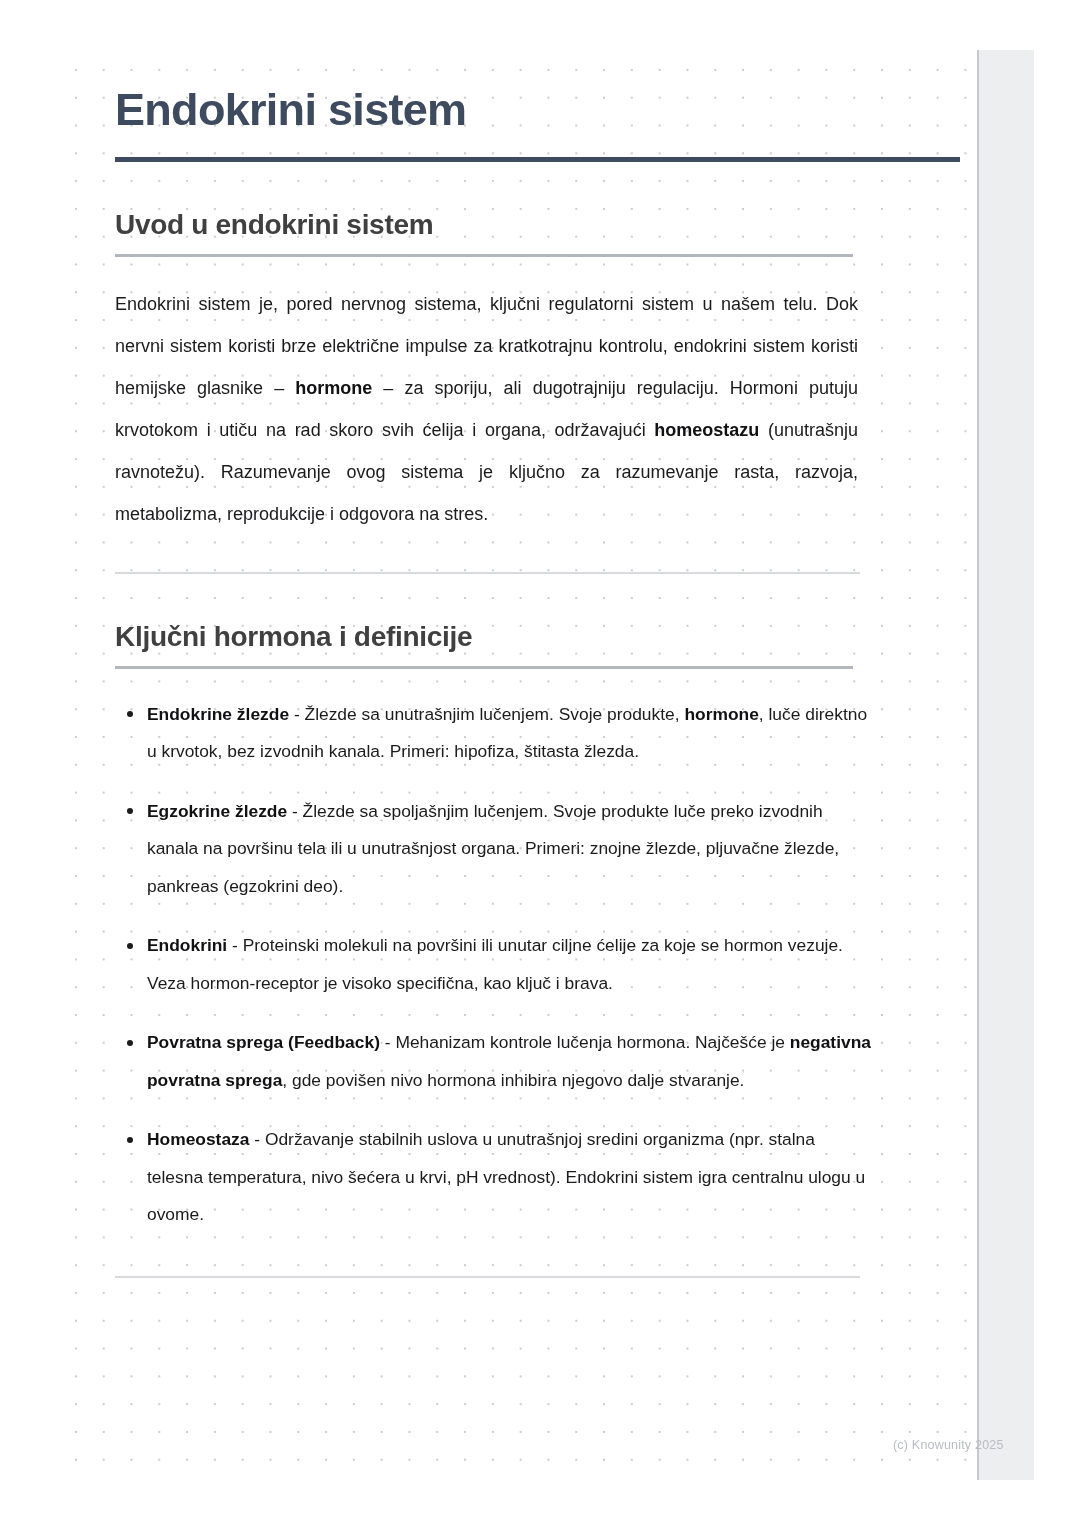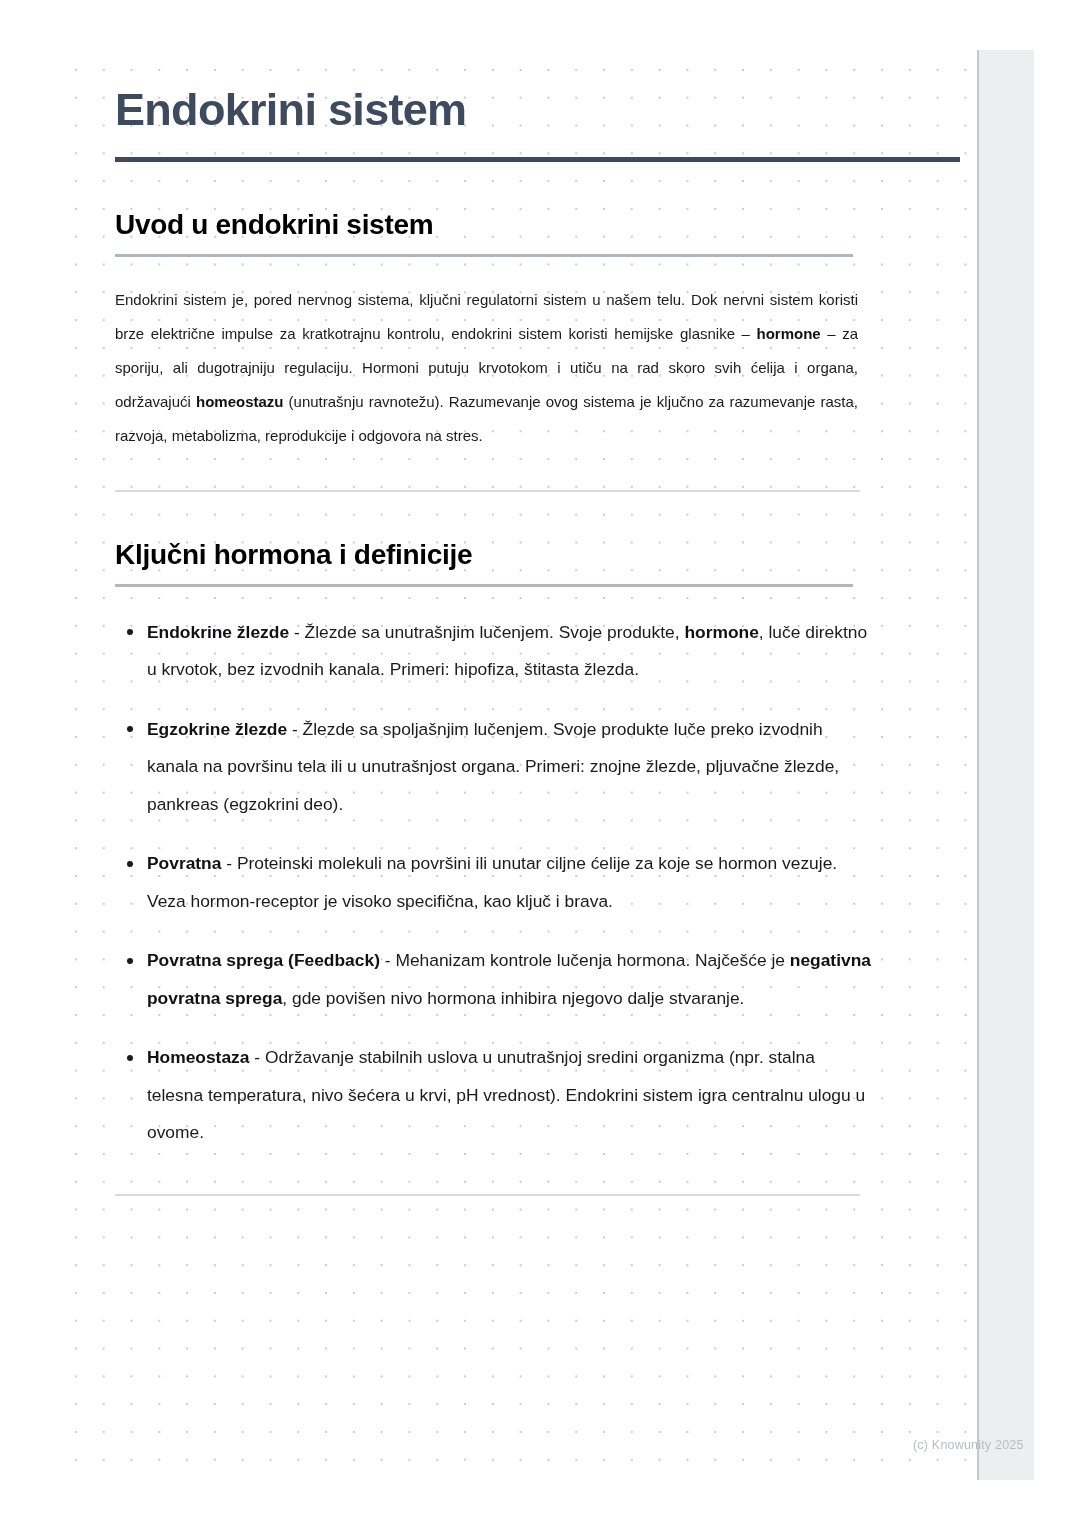--- a/index.html
+++ b/index.html
@@ -73,36 +73,36 @@
     width: 845px;
     height: 5px;
     background: #3e4a5e;
   }
 
   h2.section-title {
     margin: 48px 0 0 0;
     font-size: 28px;
     font-weight: bold;
     letter-spacing: -0.3px;
-    color: #000000;
+    color: #404040;
     line-height: 1.1;
   }
 
   .section-rule {
     margin-top: 13px;
     width: 738px;
     height: 3px;
     background: #b2b6bd;
   }
 
   p.intro {
     margin: 26px 0 0 0;
     width: 743px;
-    font-size: 15px;
-    line-height: 34px;
+    font-size: 18px;
+    line-height: 42px;
     color: #1b1b1d;
     text-align: justify;
     text-justify: inter-word;
   }
 
   p.intro b { font-weight: bold; color: #111113; }
 
   .soft-divider {
     margin-top: 37px;
     width: 745px;
@@ -150,21 +150,20 @@
 
   
   .watermark {
     position: absolute;
     left: 893px;
     top: 1438px;
     font-size: 12.5px;
     color: #b9bcc2;
     letter-spacing: 0.2px;
     white-space: nowrap;
-    margin-left: 20px;
   }
 </style>
 </head>
 <body>
 
 <div class="page">
 
   <div class="dot-grid"></div>
 
   <div class="right-strip"></div>
@@ -180,21 +179,21 @@
     <p class="intro">Endokrini sistem je, pored nervnog sistema, ključni regulatorni sistem u našem telu. Dok nervni sistem koristi brze električne impulse za kratkotrajnu kontrolu, endokrini sistem koristi hemijske glasnike – <b>hormone</b> – za sporiju, ali dugotrajniju regulaciju. Hormoni putuju krvotokom i utiču na rad skoro svih ćelija i organa, održavajući <b>homeostazu</b> (unutrašnju ravnotežu). Razumevanje ovog sistema je ključno za razumevanje rasta, razvoja, metabolizma, reprodukcije i odgovora na stres.</p>
 
     <div class="soft-divider"></div>
 
     <h2 class="section-title">Ključni hormona i definicije</h2>
     <div class="section-rule"></div>
 
     <ul class="terms">
         <li><span class="bullet"></span><span><b>Endokrine žlezde</b> - Žlezde sa unutrašnjim lučenjem. Svoje produkte, <b>hormone</b>, luče direktno u krvotok, bez izvodnih kanala. Primeri: hipofiza, štitasta žlezda.</span></li>
         <li><span class="bullet"></span><span><b>Egzokrine žlezde</b> - Žlezde sa spoljašnjim lučenjem. Svoje produkte luče preko izvodnih kanala na površinu tela ili u unutrašnjost organa. Primeri: znojne žlezde, pljuvačne žlezde, pankreas (egzokrini deo).</span></li>
-        <li><span class="bullet"></span><span><b>Povratna</b> - Proteinski molekuli na površini ili unutar ciljne ćelije za koje se hormon vezuje. Veza hormon-receptor je visoko specifična, kao ključ i brava.</span></li>
+        <li><span class="bullet"></span><span><b>Endokrini</b> - Proteinski molekuli na površini ili unutar ciljne ćelije za koje se hormon vezuje. Veza hormon-receptor je visoko specifična, kao ključ i brava.</span></li>
         <li><span class="bullet"></span><span><b>Povratna sprega (Feedback)</b> - Mehanizam kontrole lučenja hormona. Najčešće je <b>negativna povratna sprega</b>, gde povišen nivo hormona inhibira njegovo dalje stvaranje.</span></li>
         <li><span class="bullet"></span><span><b>Homeostaza</b> - Održavanje stabilnih uslova u unutrašnjoj sredini organizma (npr. stalna telesna temperatura, nivo šećera u krvi, pH vrednost). Endokrini sistem igra centralnu ulogu u ovome.</span></li>
       </ul>
 
     <div class="footer-rule"></div>
 
   </div>
 
   <div class="watermark">(c) Knowunity 2025</div>
 

